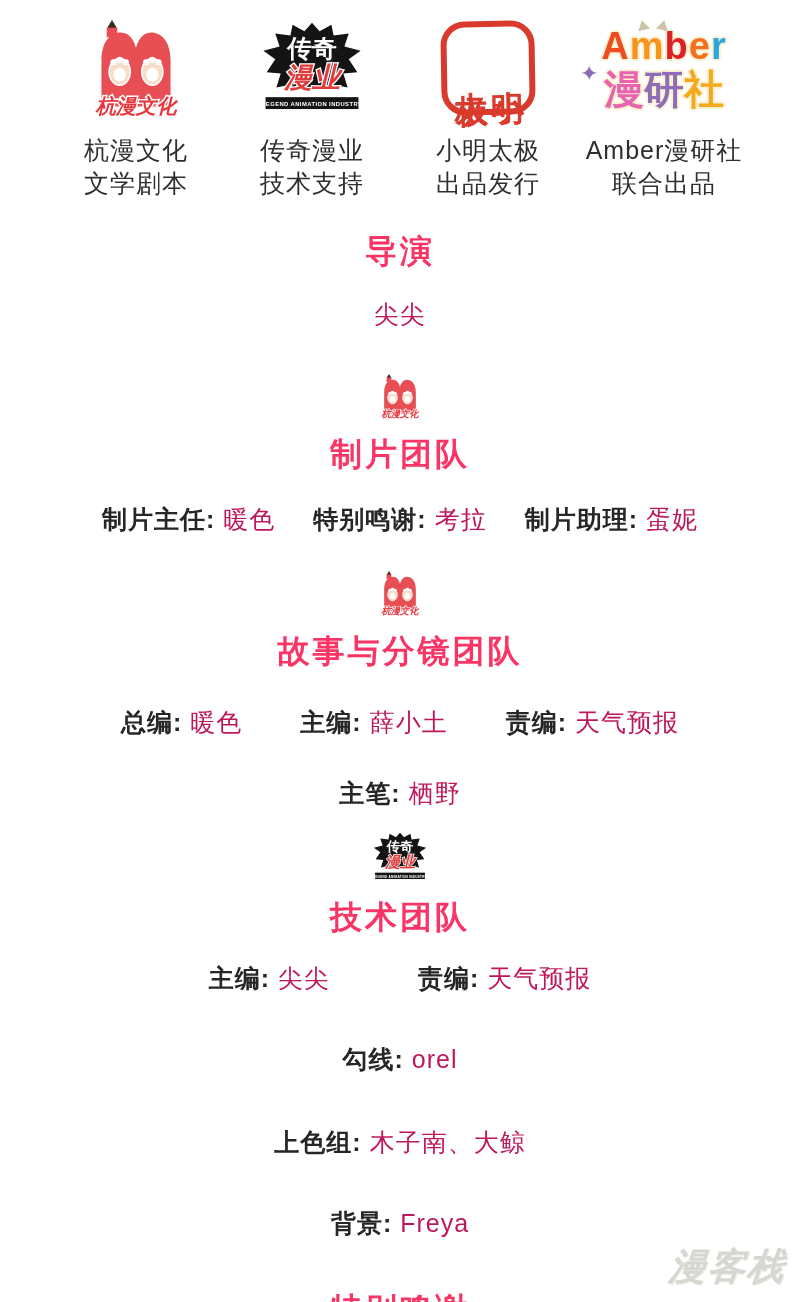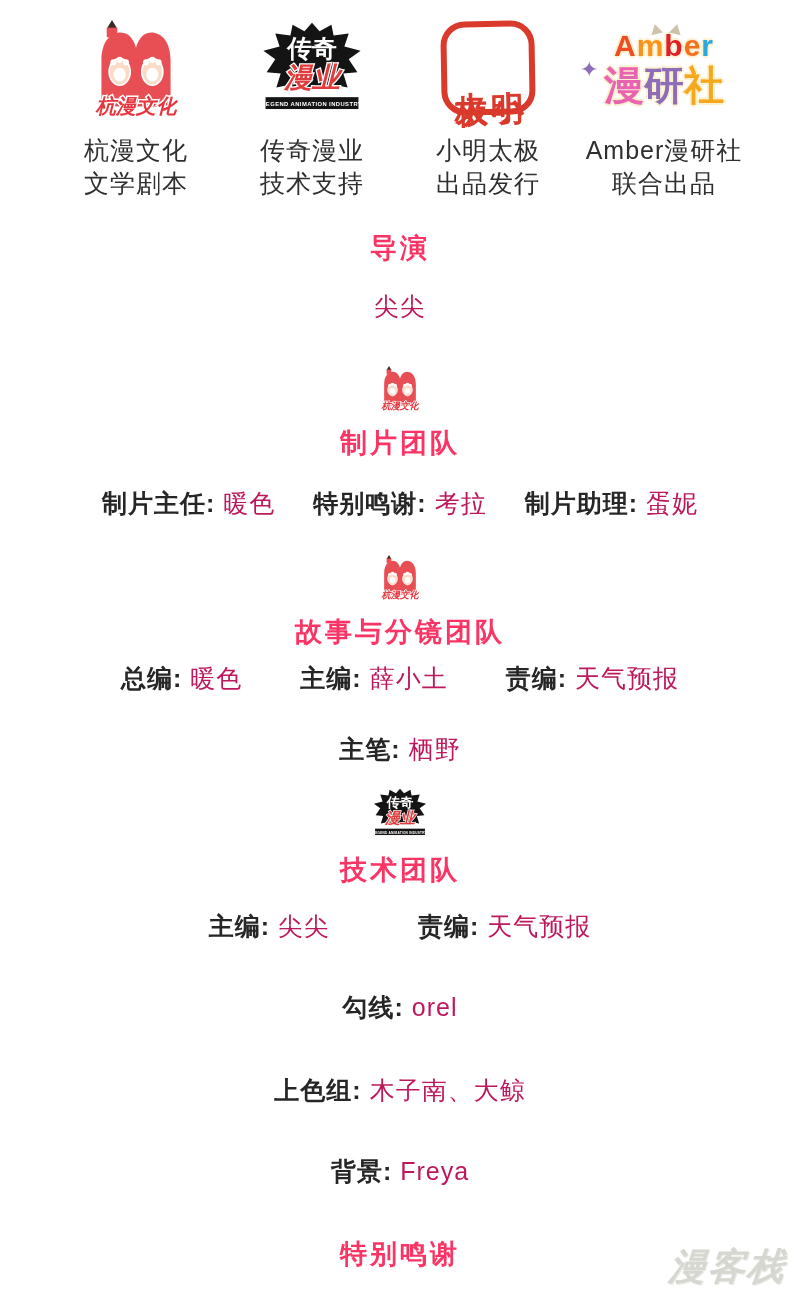--- a/index.html
+++ b/index.html
@@ -20,37 +20,37 @@
 
   
   .seal { width:94px; height:94px; border:6px solid #d93a2b; border-radius:24px;
           display:flex; flex-direction:row-reverse; align-items:center; justify-content:center;
           gap:3px; padding:4px; transform:rotate(-1deg); }
   .seal-col { writing-mode:vertical-rl; font-size:33px; font-weight:700; color:#d93a2b;
               font-family:"Liberation Serif","DejaVu Serif",serif; letter-spacing:3px; line-height:1; }
 
   
   .amber { display:flex; flex-direction:column; align-items:center; line-height:1; position:relative; }
-  .amber-line1 { font-size:30px; font-weight:800; letter-spacing:1px; position:relative;
+  .amber-line1 { font-size:38px; font-weight:800; letter-spacing:1px; position:relative;
                  text-shadow:-2px 0 0 #fbf0cf, 2px 0 0 #fbf0cf, 0 -2px 0 #fbf0cf, 0 2px 0 #fbf0cf; }
   .amber-line2 { font-size:40px; font-weight:800; margin-top:4px; position:relative;
                  text-shadow:-2px 0 0 #fbf0cf, 2px 0 0 #fbf0cf, 0 -2px 0 #fbf0cf, 0 2px 0 #fbf0cf; }
   .am-0 { color:#ee4d23; } .am-1 { color:#f7941d; } .am-2 { color:#e01f26; }
   .am-3 { color:#f3701f; } .am-4 { color:#2ba7dd; }
   .aw-0 { color:#e963b0; } .aw-1 { color:#8d6cb8; } .aw-2 { color:#f5a81c; }
   .amber-star { position:absolute; left:-24px; top:-6px; font-size:22px; color:#8d6cb8;
                 text-shadow:none; }
   .ear { position:absolute; width:0; height:0; top:-7px;
          border-left:6px solid transparent; border-right:6px solid transparent;
          border-bottom:10px solid #cfc2ab; }
   .ear.l { left:36px; transform:rotate(-14deg); }
   .ear.r { left:56px; transform:rotate(14deg); }
 
   
-  .sec-title { text-align:center; color:#fa3566; font-size:27px; font-weight:800;
+  .sec-title { text-align:center; color:#fa3566; font-size:32px; font-weight:800;
                letter-spacing:3px; }
   .sec-header { display:flex; align-items:center; justify-content:center; gap:14px;flex-direction:column; }
   .row { display:flex; justify-content:center; align-items:baseline; font-size:25px; }
   .pair { white-space:nowrap; }
   .label { font-weight:700; letter-spacing:1px; color:#262626; }
   .value { font-weight:400; margin-left:8px; color:#be185d; letter-spacing:1px; }
 
   
   .watermark { position:absolute; right:14px; bottom:10px; font-size:37px; font-weight:800;
                font-style:italic; letter-spacing:2px; color:#d6d7d0; transform:skewX(-6deg);
@@ -170,21 +170,21 @@
     <span class="pair"><span class="label">特别鸣谢:</span><span class="value">考拉</span></span>
     <span class="pair"><span class="label">制片助理:</span><span class="value">蛋妮</span></span>
   </div>
 
   <div class="sec-header" style="margin-top:34px">
     <svg width="44" height="46">
         <use href="#sym-hm"></use>
       </svg>
     <span class="sec-title">故事与分镜团队</span>
   </div>
-  <div class="row" style="margin-top:12px;gap:58px">
+  <div class="row" style="margin-top:32px;gap:58px">
     <span class="pair"><span class="label">总编:</span><span class="value">暖色</span></span>
     <span class="pair"><span class="label">主编:</span><span class="value">薛小土</span></span>
     <span class="pair"><span class="label">责编:</span><span class="value">天气预报</span></span>
   </div>
   <div class="row" style="margin-top:38px">
     <span class="pair"><span class="label">主笔:</span><span class="value">栖野</span></span>
   </div>
 
   <div class="sec-header" style="margin-top:22px">
     <svg width="58" height="50">

